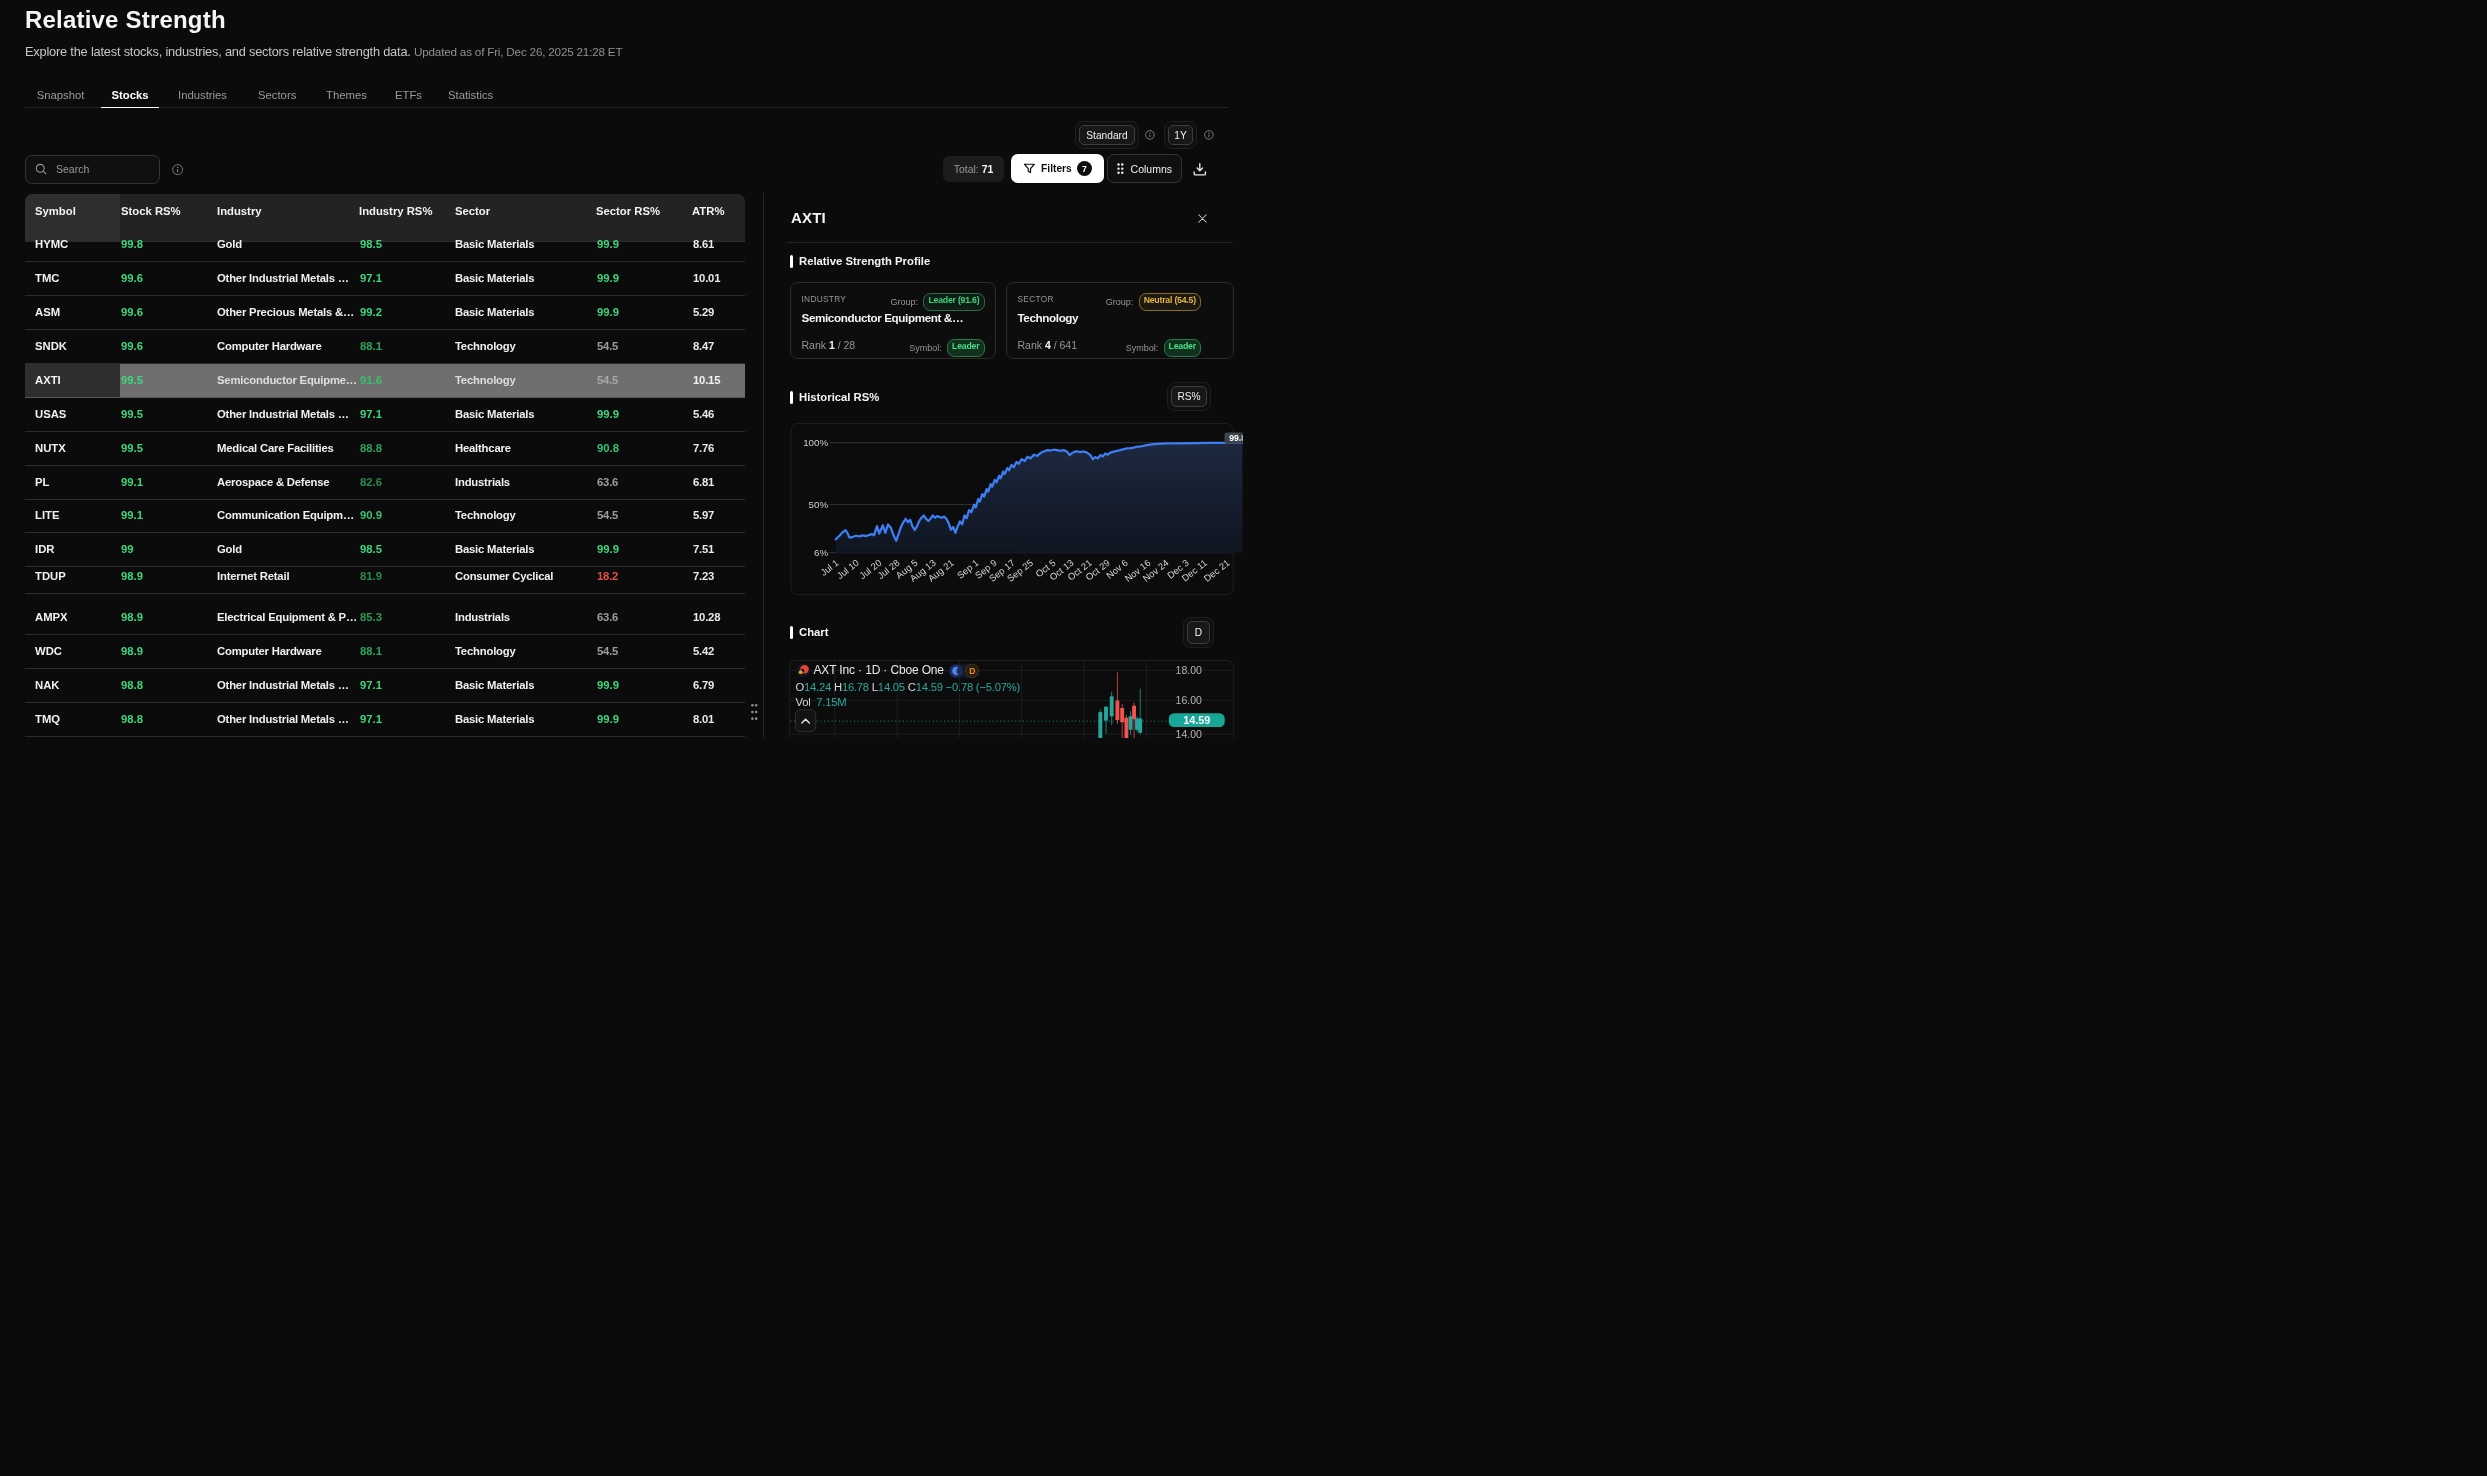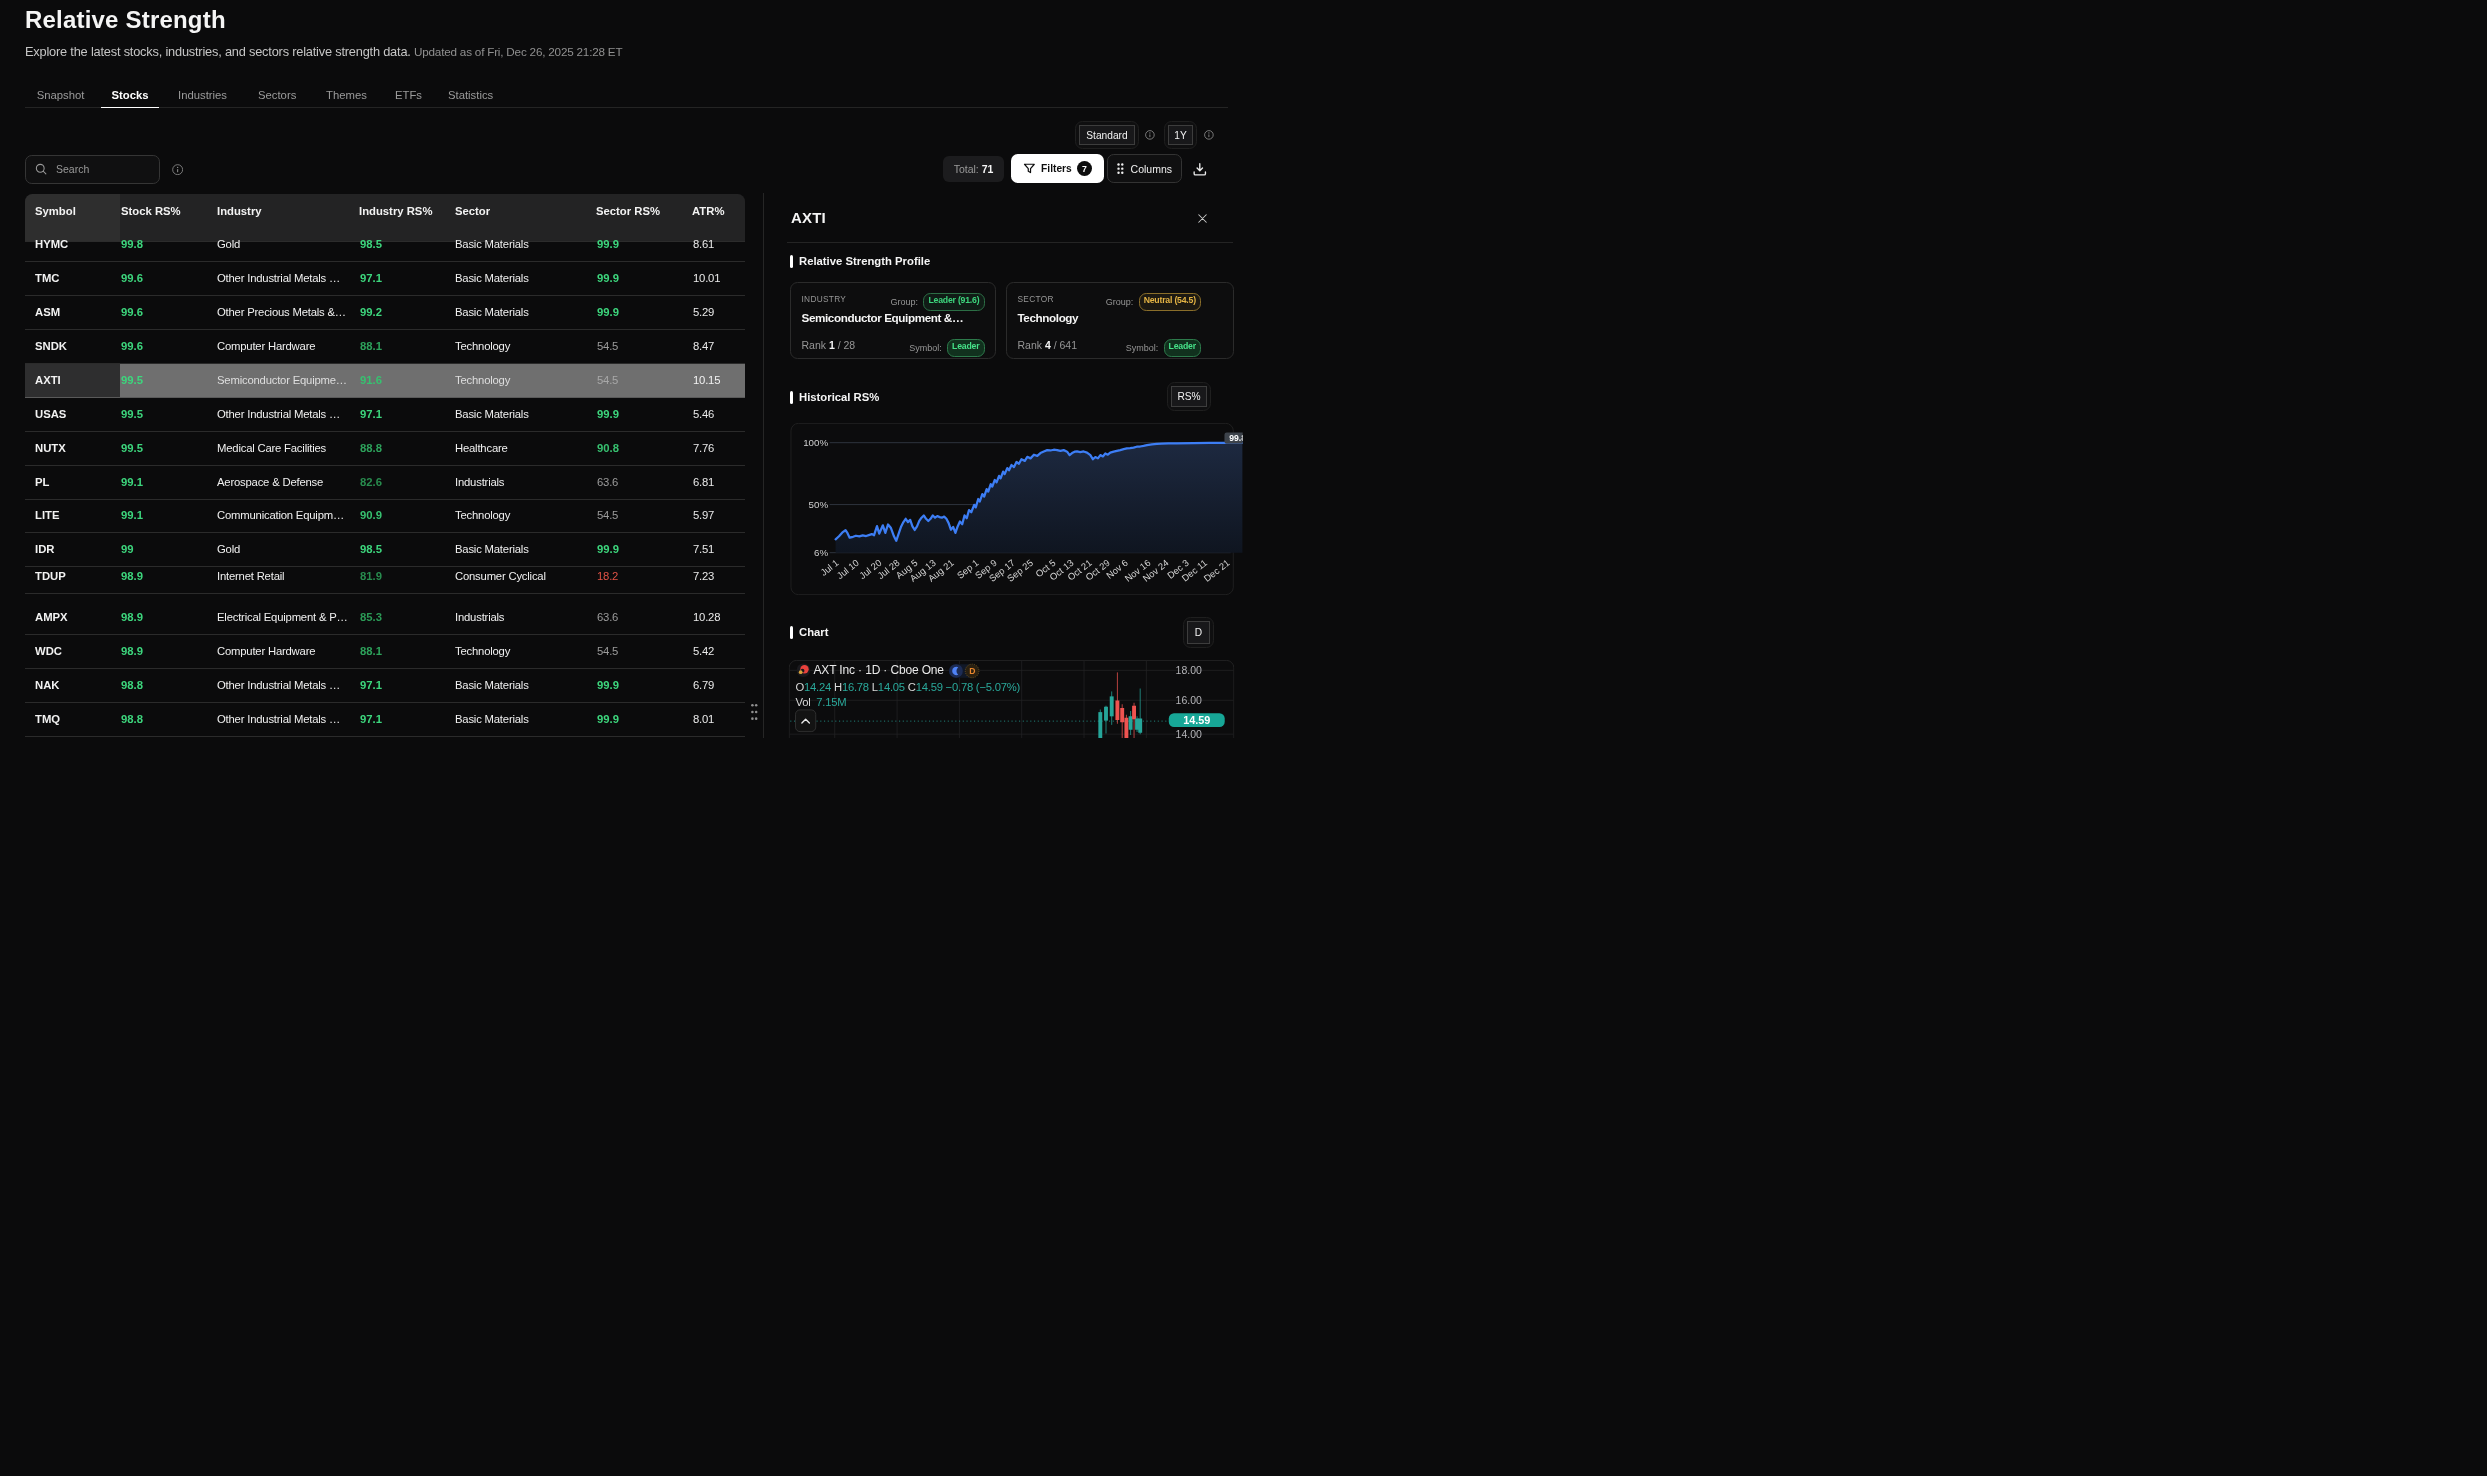--- a/index.html
+++ b/index.html
@@ -7,21 +7,21 @@
 .abs{position:absolute}
 h1{position:absolute;left:25px;top:6px;font-size:24px;font-weight:700;color:#f5f5f5;letter-spacing:0.2px}
 .sub{position:absolute;left:25px;top:44px;font-size:12.8px;color:#c6c6c6;letter-spacing:-0.2px}
 .sub .upd{color:#909090;font-size:11.7px}
 .tabs{position:absolute;left:25px;top:87px;width:1203px;height:21px;border-bottom:0.8px solid #242424}
 .tab{position:absolute;top:0;font-size:11.3px;color:#9b9b9b;height:21px;line-height:16.6px}
 .tab.act{color:#fff;font-weight:700;border-bottom:1.9px solid #fff}
 
 .segout{position:absolute;border:0.8px solid #1f1f1f;background:#0f0f10;border-radius:7.5px}
 .segin{position:absolute;left:3px;top:3px;right:3px;bottom:3px;border:0.8px solid #3d3d3d;background:#18181a;
-border-radius:0;color:#f2f2f2;font-size:10.2px;display:flex;align-items:center;justify-content:center}
+border-radius:5px;color:#f2f2f2;font-size:10.2px;display:flex;align-items:center;justify-content:center}
 
 .search{position:absolute;left:25px;top:155px;width:135px;height:29px;border:0.8px solid #353535;border-radius:6.8px;background:#101011}
 .search span{position:absolute;left:30px;top:0;line-height:27px;font-size:10.5px;color:#9a9a9a}
 .chip{position:absolute;left:943px;top:156px;width:61px;height:26px;background:#1c1c1e;border-radius:6px;
 text-align:center;line-height:26px;font-size:10.5px;color:#9a9a9a}
 .chip b{color:#f5f5f5;font-weight:700}
 .fbtn{position:absolute;left:1011px;top:154px;width:93px;height:29px;background:#fff;border-radius:6.8px;
 display:flex;align-items:center;justify-content:center;gap:5.3px}
 .fbtn .t{font-size:10.2px;font-weight:700;color:#0d0d0d}
 .badge{width:15px;height:15px;border-radius:50%;background:#0d0d0d;color:#fff;font-size:8.7px;font-weight:700;
@@ -30,21 +30,21 @@
 background:#101011;display:flex;align-items:center;justify-content:center;gap:6.8px;color:#f0f0f0;font-size:10.5px}
 
 .thead{position:absolute;left:25px;top:194px;width:720px;height:48px;border-radius:7.5px 7.5px 0 0;
 background:linear-gradient(90deg,#2e2e2e 0 95px,#232324 95px);border-bottom:0.8px solid #2c2c2c}
 .thead span{position:absolute;line-height:34px;font-size:11.3px;font-weight:700;color:#f2f2f2;white-space:nowrap}
 .row{position:absolute;left:25px;width:720px;height:34px;border-bottom:0.8px solid #2b2b2b}
 .row.hl{background:linear-gradient(90deg,#2e2e2f 0 95px,#6f6f6f 95px);border-bottom:0.8px solid #5a5a5a}
 .c{position:absolute;line-height:33px;font-size:11.3px;white-space:nowrap}
 .sym{left:10px;color:#f2f2f2;font-weight:700}
 .v{font-weight:700}
-.n{font-weight:400;letter-spacing:-0.2px}
+.n{font-weight:700;letter-spacing:-0.2px}
 
 .vdiv{position:absolute;left:763px;top:193px;width:0.8px;height:545px;background:#262626}
 
 .ptitle{position:absolute;left:791px;top:209px;font-size:15px;font-weight:700;color:#f5f5f5;letter-spacing:0.2px}
 .psep{position:absolute;left:787px;top:242px;width:446px;height:0.8px;background:#242424}
 .shead{position:absolute;font-size:11.3px;font-weight:700;color:#f5f5f5}
 .sbar{position:absolute;width:3px;height:12.8px;border-radius:1.5px;background:#fff}
 .card{position:absolute;top:282px;height:77px;border:0.8px solid #2b2b2b;border-radius:7.5px;background:#0d0d0e}
 .clab{position:absolute;left:10.5px;top:11.3px;font-size:8.3px;letter-spacing:0.3px;color:#969696}
 .cgroup{position:absolute;top:10.4px;display:flex;align-items:center;gap:5.3px}

